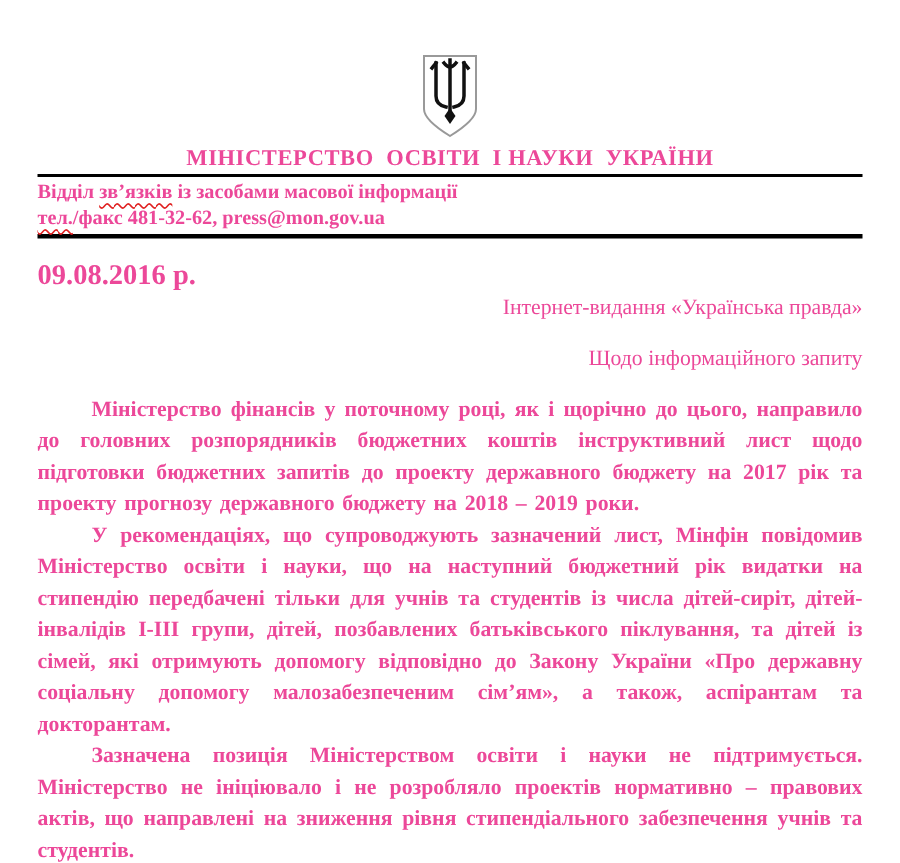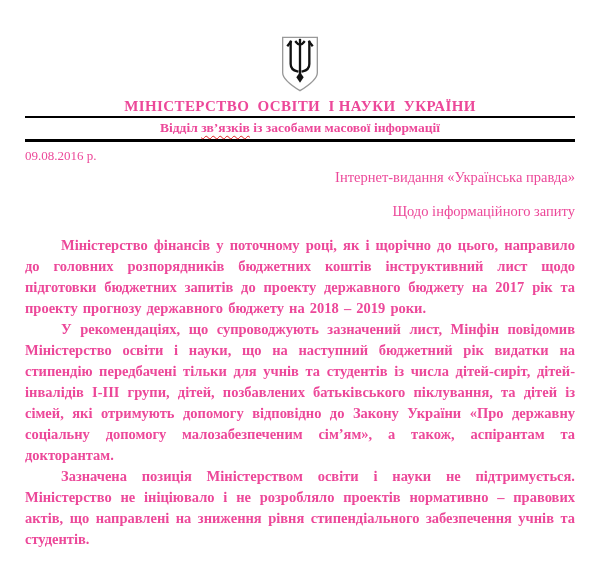--- a/index.html
+++ b/index.html
@@ -36,36 +36,35 @@
     border: none;
     border-top: 2px solid #000;
     margin: 1px 0 1px 0;
   }
   .rule-thick {
     border: none;
     border-top: 3px solid #000;
     margin: 3px 0 2px 0;
   }
   .dept-line, .tel-line {
-    text-align: center;
     font-weight: bold;
     font-size: 13.5px;
     line-height: 17px;
   }
   .spellcheck {
     text-decoration: underline wavy #e02020;
     text-decoration-thickness: 1px;
     text-underline-offset: 3px;
     text-decoration-skip-ink: none;
   }
   .date-line {
-    font-weight: normal;
-    font-size: 13px;
+    font-weight: bold;
+    font-size: 19px;
     line-height: 16px;
-    margin-top: 6px;
+    margin-top: 17px;
   }
   .recipient-line {
     text-align: right;
     font-size: 14.5px;
     margin-top: 4px;
     line-height: 18px;
   }
   .subject-line {
     text-align: right;
     font-size: 14.5px;
@@ -104,20 +103,21 @@
       <path d="M30,54 L35.5,62 L30,70 L24.5,62 Z" fill="#111111"></path>
     </svg>
   </div>
 
   <div class="ministry-name">МІНІСТЕРСТВО  ОСВІТИ  І НАУКИ  УКРАЇНИ</div>
 
   <hr class="rule-thin">
 
   <div class="dept-line"><span>Відділ </span><span class="spellcheck">зв’язків</span><span> із засобами масової інформації</span></div>
 
+  <div class="tel-line"><span class="spellcheck">тел.</span><span>/факс 481-32-62, press@mon.gov.ua</span></div>
 
   <hr class="rule-thick">
 
   <div class="date-line">09.08.2016 р.</div>
 
   <div class="recipient-line">Інтернет-видання «Українська правда»</div>
 
   <div class="subject-line">Щодо інформаційного запиту</div>
 
   <div class="letter-body">

